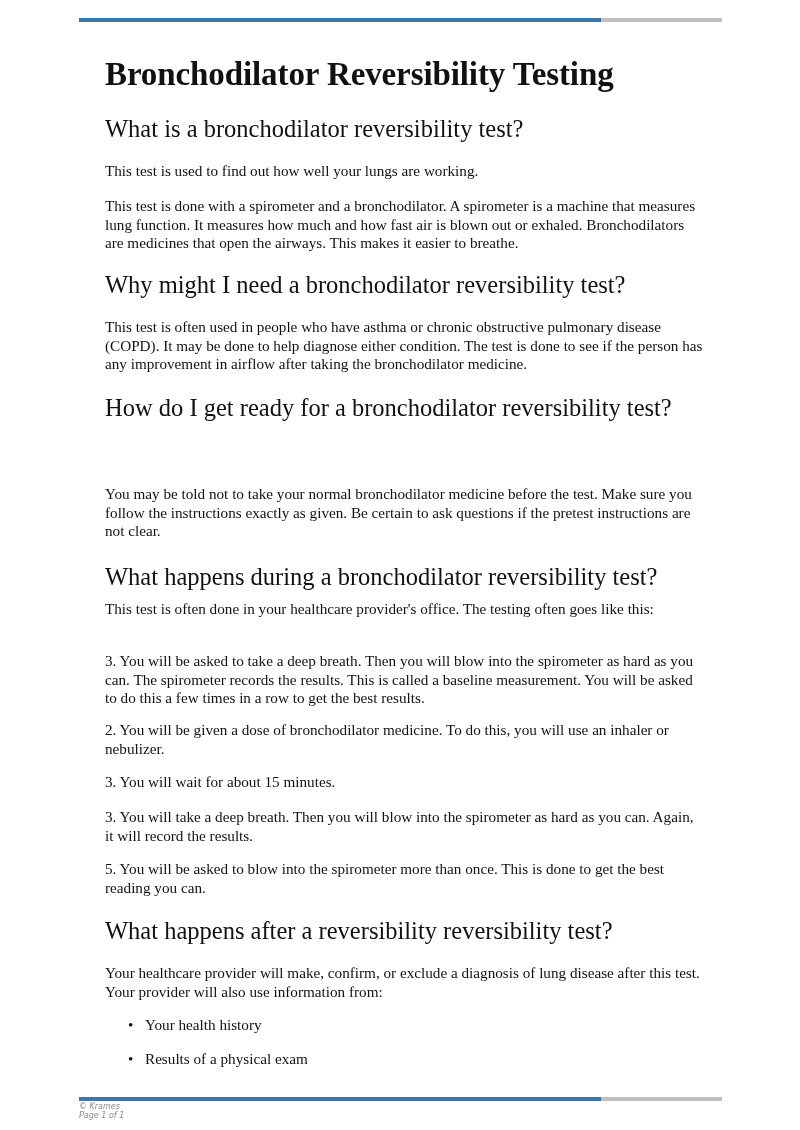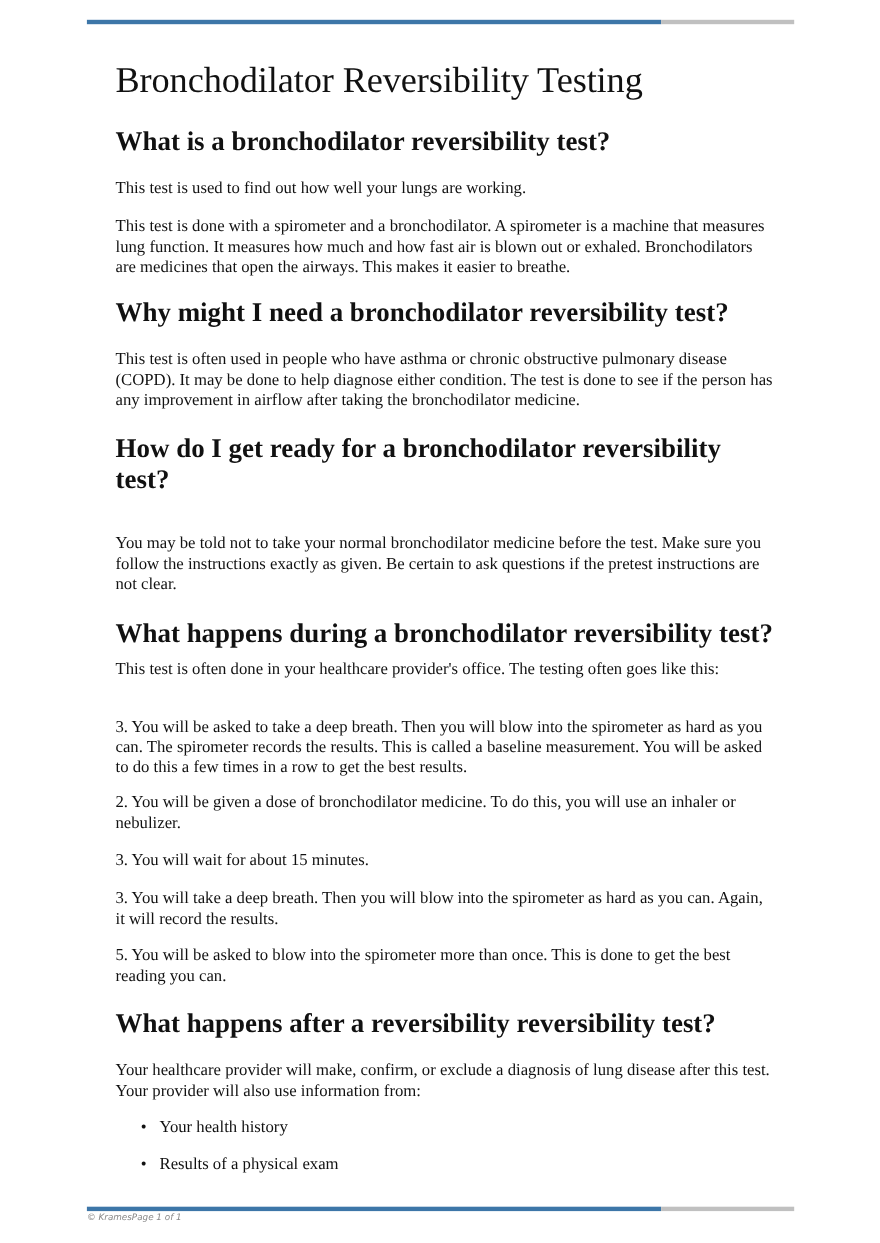--- a/index.html
+++ b/index.html
@@ -4,24 +4,24 @@
 <style>
   html, body { margin:0; padding:0; background:#ffffff; }
   body { width:800px; height:1130px; position:relative; overflow:hidden;
          font-family:"Liberation Serif", "DejaVu Serif", serif; color:#111; }
   .bar { position:absolute; left:79px; width:643px; height:4px; display:flex; }
   .bar .blue { width:522px; background:#3d76a8; }
   .bar .gray { flex:1; background:#c0c0c0; }
   .bar.top { top:18px; }
   .bar.bottom { top:1097px; }
   .footer { position:absolute; top:1102px; left:79px; width:643px; display:flex; justify-content:flex-start;
-            font-family:"DejaVu Sans", sans-serif; font-size:8px; font-style:italic; color:#888; }
+            font-family:"DejaVu Sans", sans-serif; font-size:8px; font-style:italic; color:#888;flex-direction:column; }
   .content { position:absolute; left:105px; top:0; width:600px; }
-  h1 { position:absolute; margin:0; font-size:33px; font-weight:normal; top:56px; left:0; white-space:nowrap; letter-spacing:-0.1px; }
-  h2 { position:absolute; margin:0; font-size:24.5px; font-weight:bold; line-height:29px; left:0; width:600px; }
+  h1 { position:absolute; margin:0; font-size:33px; font-weight:bold; top:56px; left:0; white-space:nowrap; letter-spacing:-0.1px; }
+  h2 { position:absolute; margin:0; font-size:24.5px; font-weight:normal; line-height:29px; left:0; width:600px; }
   p { position:absolute; margin:0; font-size:15.2px; line-height:18.5px; left:0; width:600px;font-family:Liberation Serif, serif; }
   ul { position:absolute; margin:0; padding:0; list-style:none; left:0; width:600px; }
   ul li { position:absolute; font-size:15.2px; line-height:18.5px; left:0; white-space:nowrap; }
   ul li .bullet { position:absolute; left:23px; top:0; }
   ul li .txt { position:absolute; left:40px; top:0; }
 </style>
 </head>
 <body>
 
 <div class="bar top">

